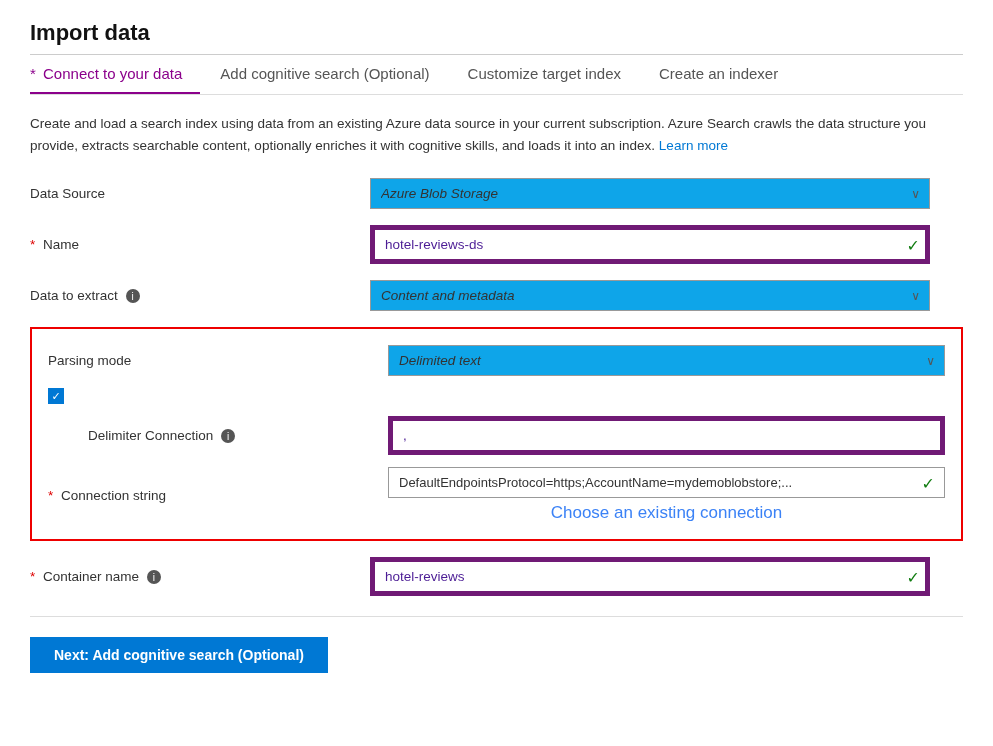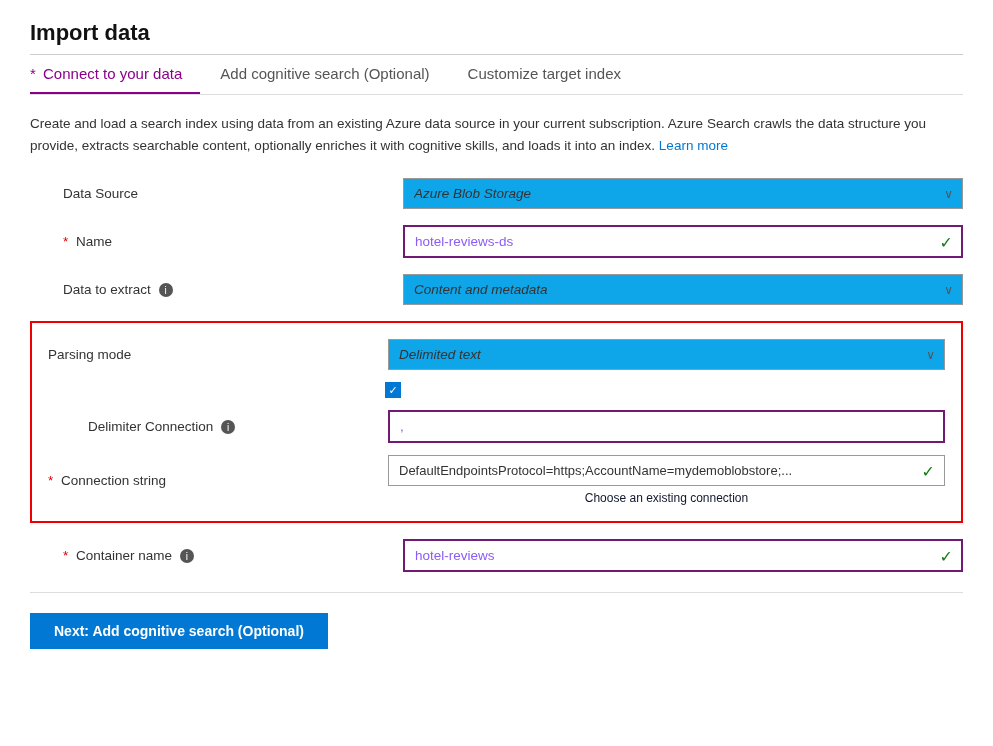--- a/index.html
+++ b/index.html
@@ -52,21 +52,20 @@
       margin-bottom: 22px;
     }
     .description a {
       color: #0078d4;
       text-decoration: none;
     }
     .form-row {
       display: flex;
       align-items: center;
       margin-bottom: 16px;
-      justify-content: flex-end;
     }
     .form-label {
       width: 340px;
       font-size: 13.5px;
       color: #333;
       flex-shrink: 0;
     }
     .required-star {
       color: #d00;
       margin-right: 4px;
@@ -113,23 +112,23 @@
       font-size: 12px;
       color: #555;
     }
     .input-wrapper {
       position: relative;
       width: 100%;
     }
     .text-input {
       width: 100%;
       padding: 7px 35px 7px 10px;
-      border: 2px solid #701a75;
-      font-size: 13.5px;
-      color: #8b5cf6;
+      border: 5px solid #701a75;
+      font-size: 13.5px;
+      color: #4c1d95;
       outline: none;
     }
     .check-icon {
       position: absolute;
       right: 10px;
       top: 50%;
       transform: translateY(-50%);
       color: #107c10;
       font-size: 16px;
     }
@@ -184,22 +183,22 @@
       position: absolute;
       right: 10px;
       top: 50%;
       transform: translateY(-50%);
       color: #107c10;
       font-size: 16px;
     }
     .choose-connection-link {
       display: block;
       margin-top: 5px;
-      color: #0f172a;
-      font-size: 12px;
+      color: #3b82f6;
+      font-size: 17px;
       text-decoration: none;
       text-align: center;
       cursor: pointer;
     }
     .form-label-indented {
       width: 340px;
       font-size: 13.5px;
       color: #333;
       flex-shrink: 0;
       padding-left: 40px;
@@ -228,20 +227,23 @@
 <div class="tabs">
   <div class="tab active">
     <span class="asterisk">*</span>
     <span>Connect to your data</span>
   </div>
   <div class="tab">
     <span>Add cognitive search (Optional)</span>
   </div>
   <div class="tab">
     <span>Customize target index</span>
+  </div>
+  <div class="tab">
+    <span>Create an indexer</span>
   </div>
 </div>
 
 
 <div class="description">
   <span>Create and load a search index using data from an existing Azure data source in your current subscription. Azure Search crawls the data structure you provide, extracts searchable content, optionally enriches it with cognitive skills, and loads it into an index.</span>
   <a href="#">Learn more</a>
 </div>
 
 

